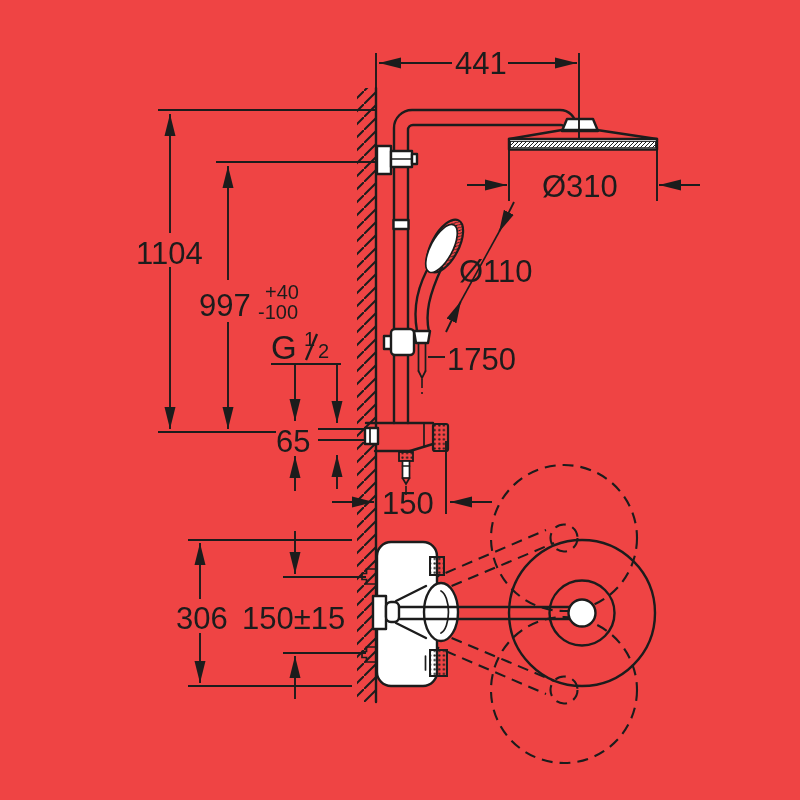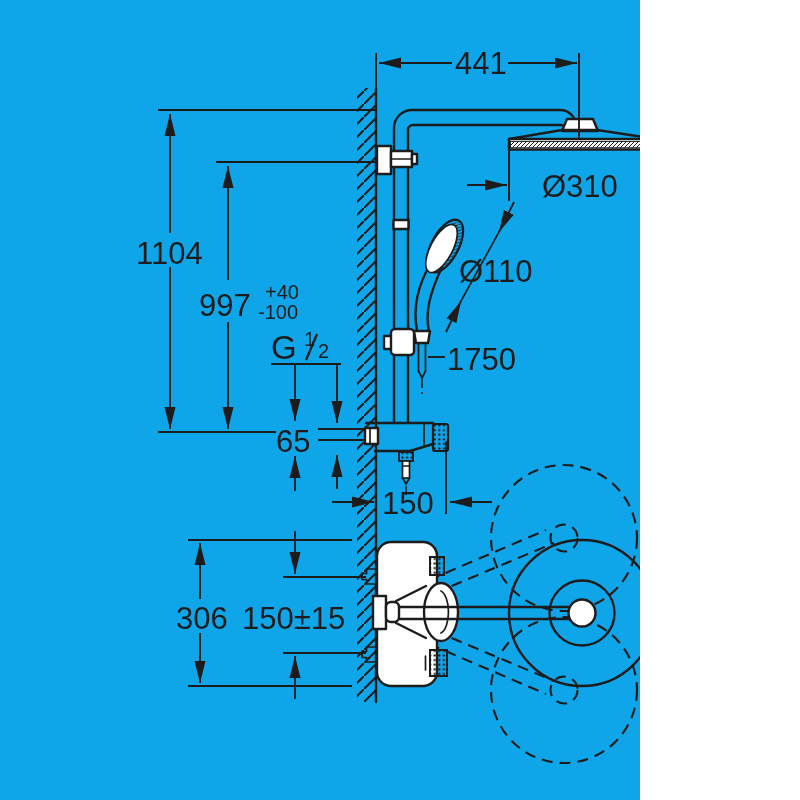--- a/index.html
+++ b/index.html
@@ -1,16 +1,16 @@
 <!DOCTYPE html>
 <html><head>
 <meta charset="utf-8">
 <style>
   html,body{margin:0;padding:0;background:#ffffff;}
-  .stage{position:relative;width:640px;height:800px;background:#0ea5e9;overflow:hidden;}
+  .stage{position:relative;width:800px;height:800px;background:#ef4444;overflow:hidden;}
   svg{display:block}
   .obj{stroke:#1c1c1c;stroke-width:2.4;fill:none;stroke-linecap:round;stroke-linejoin:round;}
   .obj-thin{stroke:#1c1c1c;stroke-width:1.7;fill:none;stroke-linecap:round;}
   .fillw{fill:#ffffff;}
   .dim{stroke:#1c1c1c;stroke-width:1.9;fill:none;stroke-linecap:butt;}
   .dimthin{stroke:#1c1c1c;stroke-width:1.6;fill:none;}
   .dash{stroke:#1c1c1c;stroke-width:2.1;fill:none;stroke-dasharray:11 7;}
   .dashdot{stroke:#1c1c1c;stroke-width:1.6;fill:none;stroke-dasharray:9 4 2 4;}
   text{fill:#1c1c1c;font-family:"Liberation Sans",sans-serif;}
   .t31{font-size:31px;}

